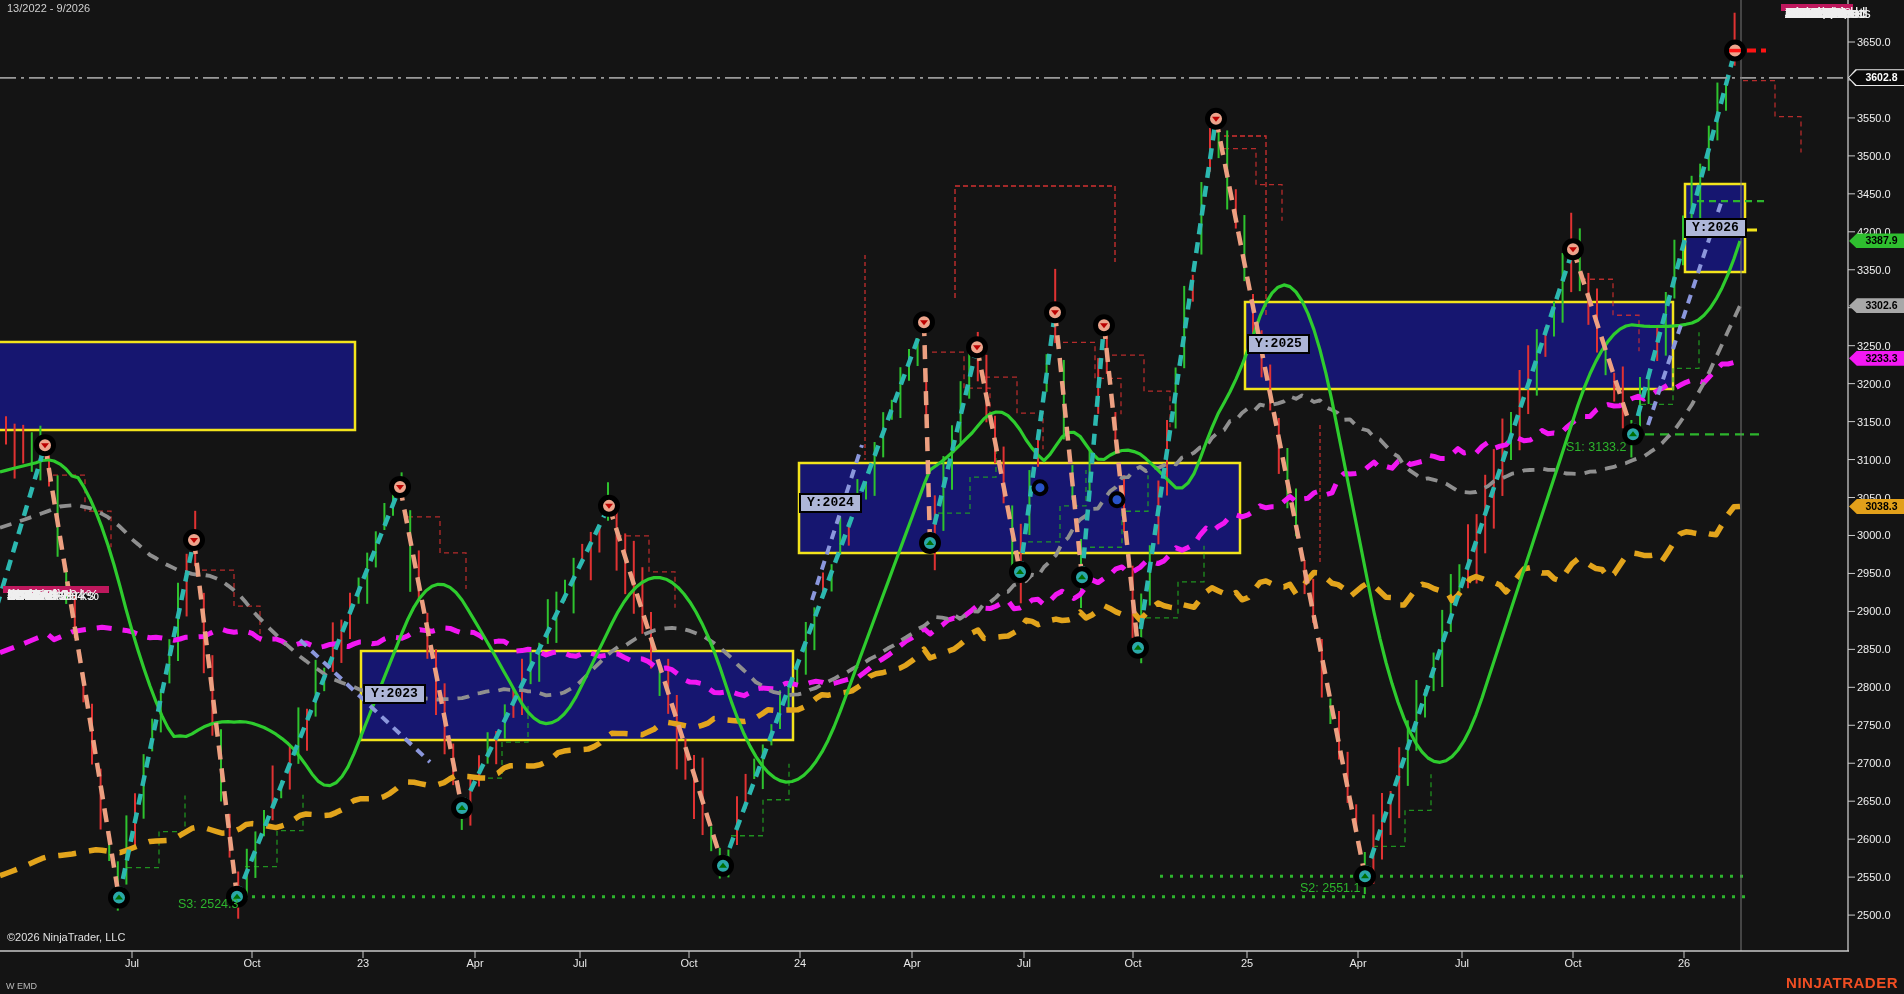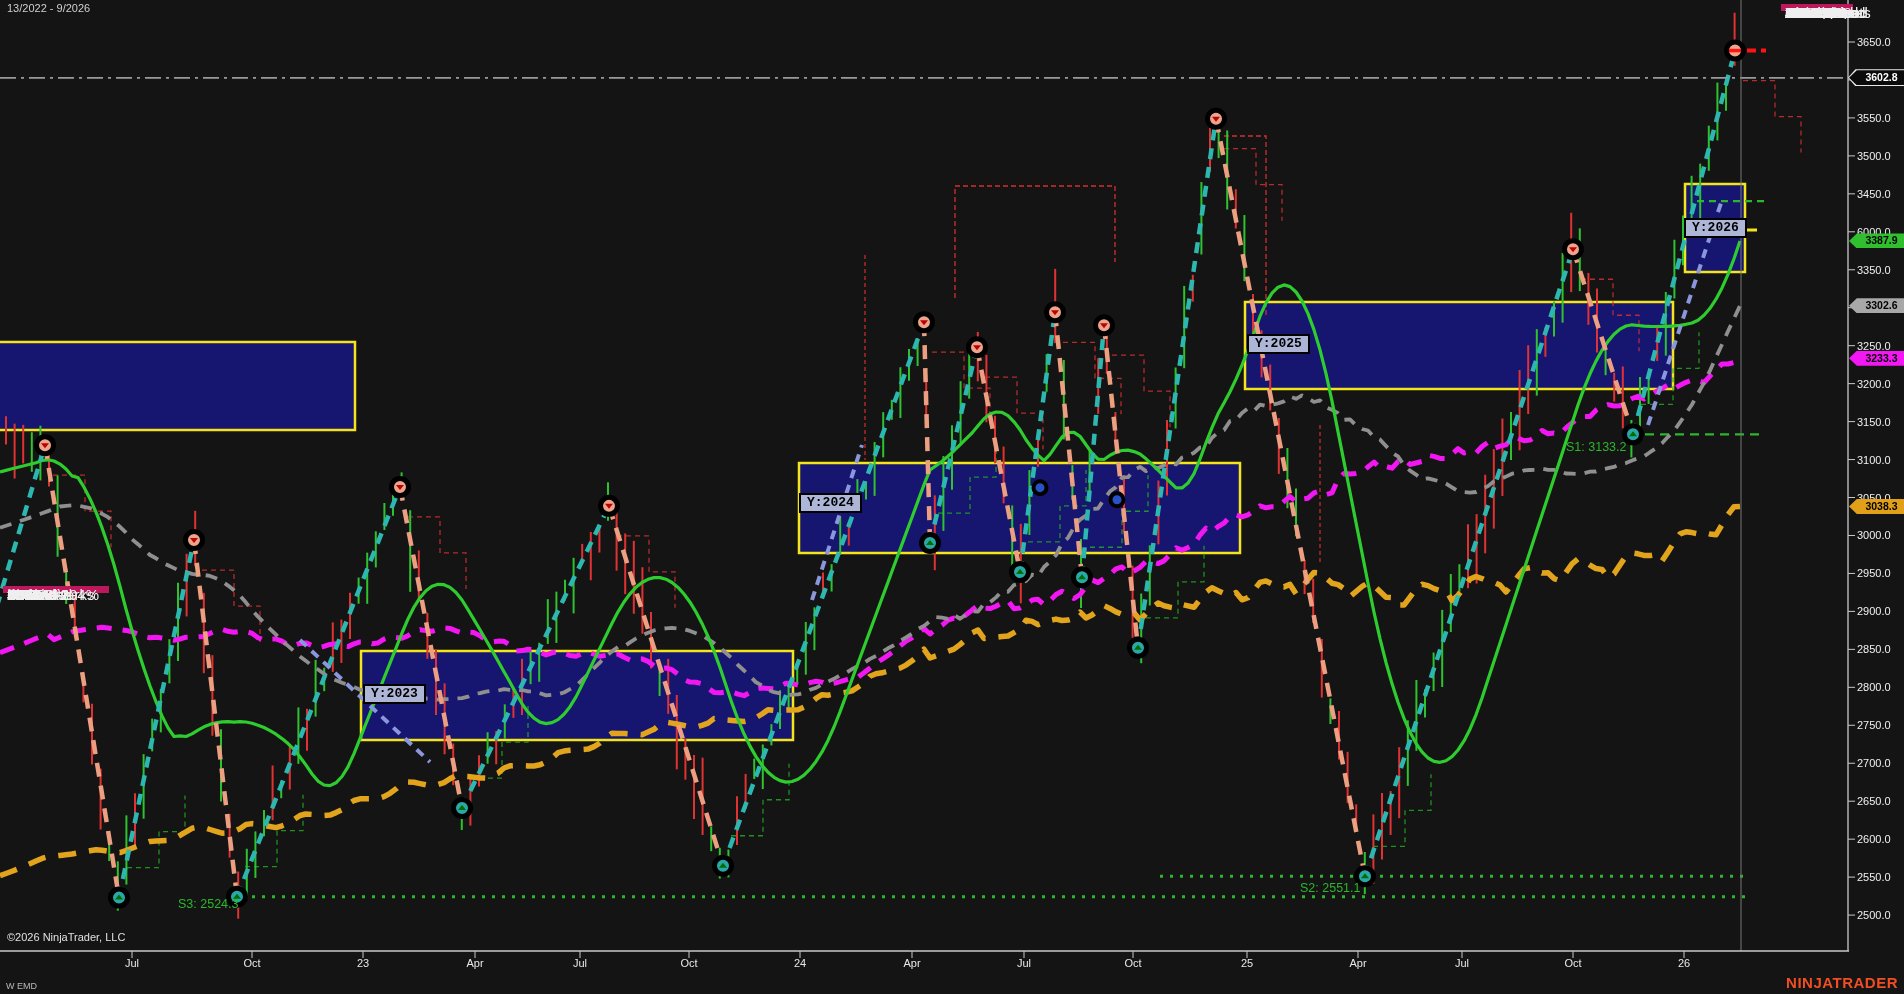--- a/index.html
+++ b/index.html
@@ -456,21 +456,21 @@
       <div class="panel-line" style="position: absolute;">3038.3</div>
       <div class="panel-line" style="position: absolute;">UTrend 2</div>
     </div>
 
   <div id="price-labels">
       <div class="ylabel" style="top: 36px; position: absolute;">3650.0</div>
       <div class="ylabel" style="top: 73.96px; position: absolute;">3600.0</div>
       <div class="ylabel" style="top: 111.92px; position: absolute;">3550.0</div>
       <div class="ylabel" style="top: 149.88px; position: absolute;">3500.0</div>
       <div class="ylabel" style="top: 187.84px; position: absolute;">3450.0</div>
-      <div class="ylabel" style="top: 225.8px; position: absolute;">6000.0</div>
+      <div class="ylabel" style="top: 225.8px; position: absolute;">4200.0</div>
       <div class="ylabel" style="top: 263.76px; position: absolute;">3350.0</div>
       <div class="ylabel" style="top: 301.72px; position: absolute;">3300.0</div>
       <div class="ylabel" style="top: 339.68px; position: absolute;">3250.0</div>
       <div class="ylabel" style="top: 377.64px; position: absolute;">3200.0</div>
       <div class="ylabel" style="top: 415.6px; position: absolute;">3150.0</div>
       <div class="ylabel" style="top: 453.56px; position: absolute;">3100.0</div>
       <div class="ylabel" style="top: 491.52px; position: absolute;">3050.0</div>
       <div class="ylabel" style="top: 529.48px; position: absolute;">3000.0</div>
       <div class="ylabel" style="top: 567.44px; position: absolute;">2950.0</div>
       <div class="ylabel" style="top: 605.4px; position: absolute;">2900.0</div>

